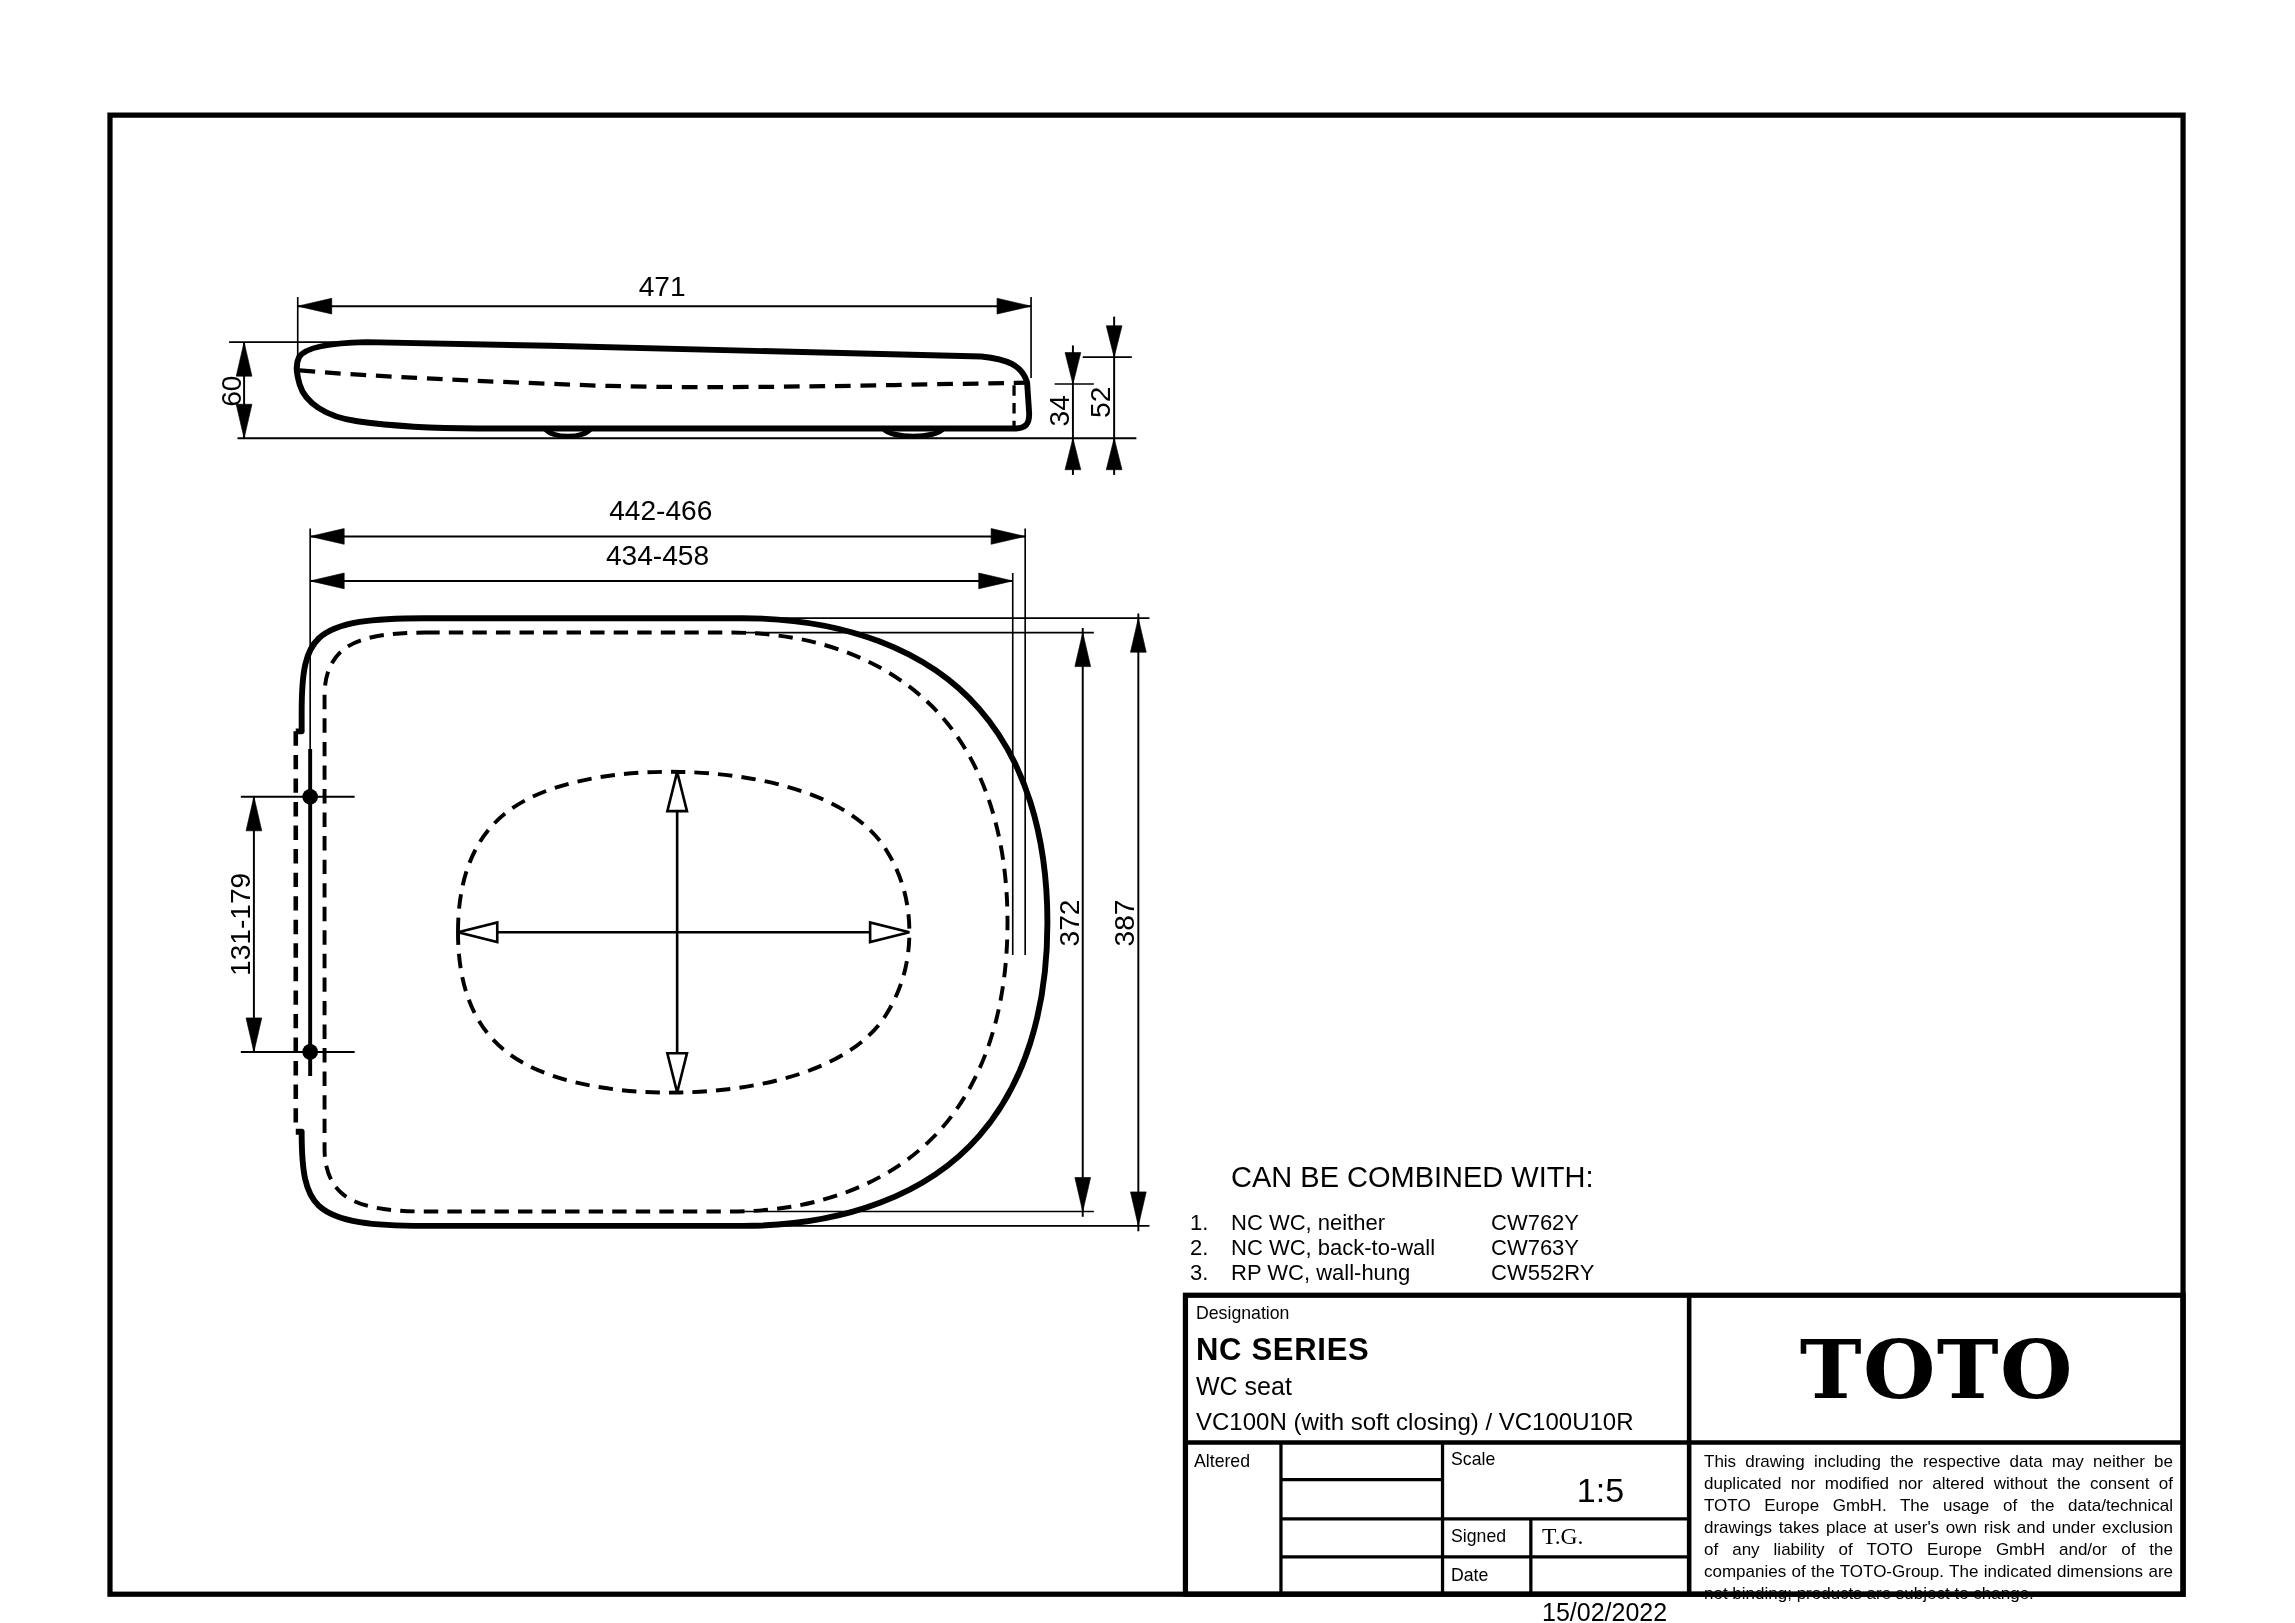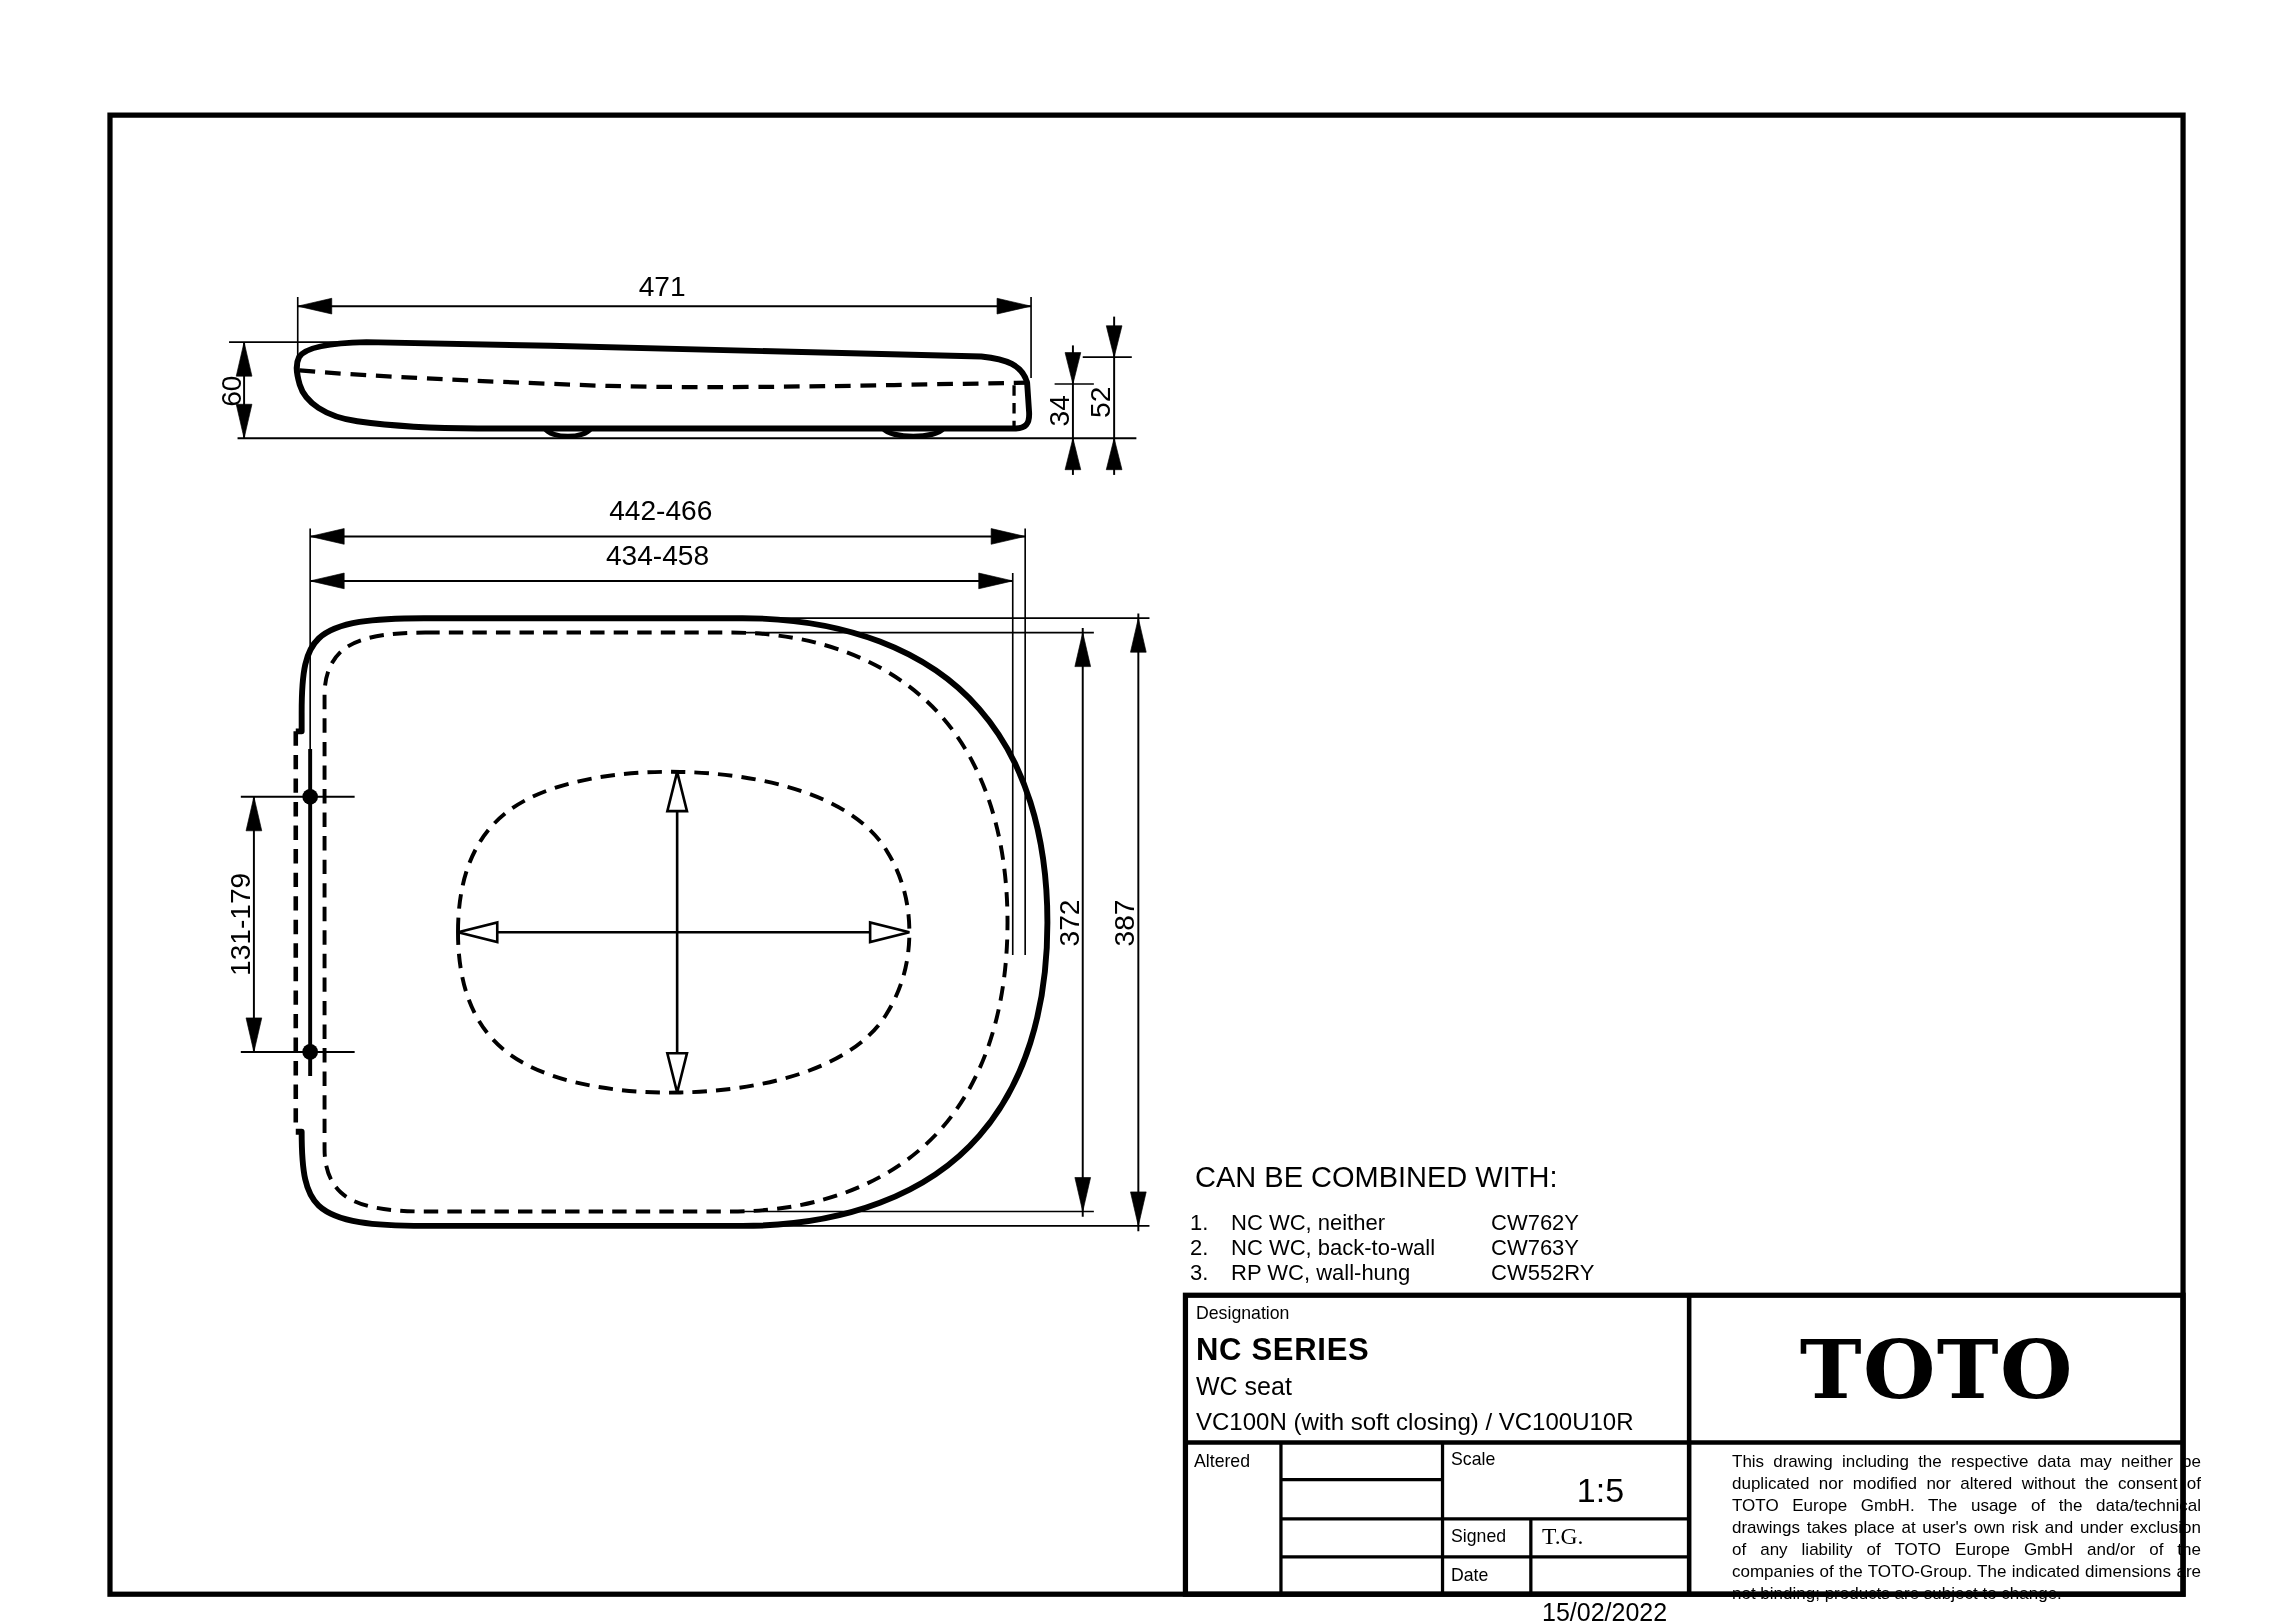--- a/index.html
+++ b/index.html
@@ -3,42 +3,42 @@
 <meta charset="utf-8">
 <style>
   html,body{margin:0;padding:0;background:#e8e8e8;}
   .sheet{
     position:relative;width:2295px;height:1623px;background:#ffffff;
     font-family:"Liberation Sans",sans-serif;color:#000;overflow:hidden;
   }
   .sheet svg{position:absolute;left:0;top:0;}
   .abs{position:absolute;white-space:nowrap;}
   .dimfont{font-size:43px;fill:#000;}
-  .combined-title{font-size:29px;}
+  .combined-title{font-size:29px;margin-left:36px;}
   .combo-row{position:absolute;left:1190px;display:flex;font-size:22px;line-height:22px;}
   .combo-no{width:41px;}
   .combo-label{width:260px;}
   .tb-small{font-size:17.7px;}
   .tb-series{font-size:31px;font-weight:bold;letter-spacing:0.7px;}
   .tb-product{font-size:25px;}
   .tb-variants{font-size:24px;}
   .tb-scaleval{font-size:34px;text-align:center;width:151px;}
   .tb-signedval{font-size:23.6px;font-family:Liberation Serif, serif;}
   .tb-dateval{font-size:25px;}
   .toto-cell{
     position:absolute;left:1690px;top:1296px;width:494px;height:147px;
     display:flex;align-items:center;justify-content:center;
   }
   .toto-logo{
     font-family:"DejaVu Serif","Liberation Serif",serif;font-weight:bold;
     font-size:80px;letter-spacing:1.3px;transform:scaleX(1.04);
   }
   .disclaimer{
     position:absolute;left:1704px;top:1451px;width:469px;
-    font-size:17px;line-height:22px;text-align:justify;margin-left:28px;
+    font-size:17px;line-height:22px;text-align:justify;
   }
 </style>
 </head>
 <body>
 
 <div class="sheet">
 
   <svg width="2295" height="1623" viewBox="0 0 3508 2481">
 
     <g>

